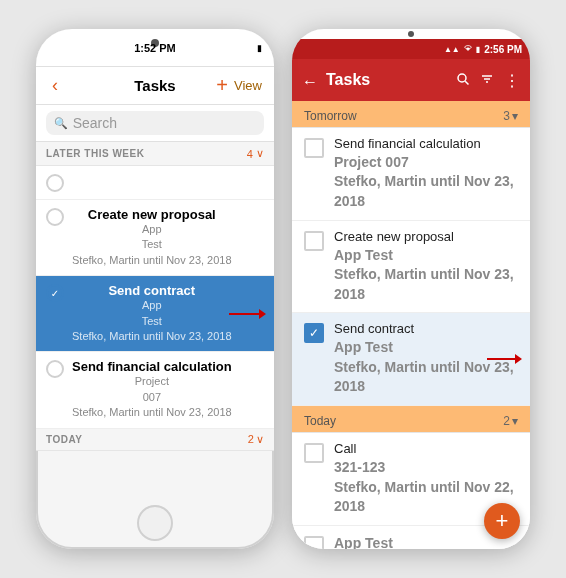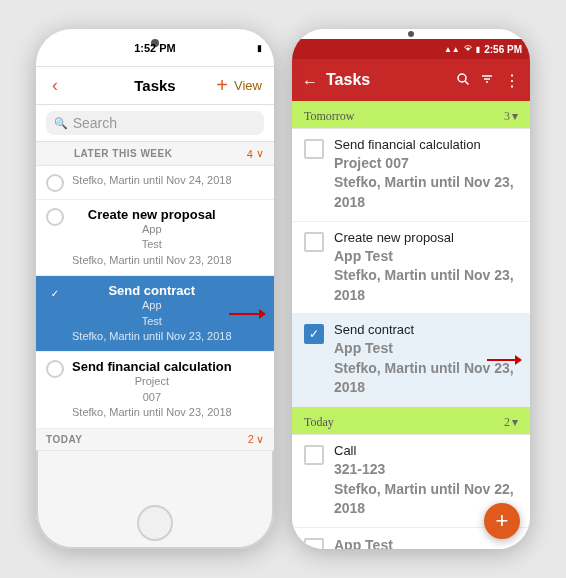--- a/index.html
+++ b/index.html
@@ -141,21 +141,20 @@
       justify-content: space-between;
       align-items: center;
       border-bottom: 1px solid #e5e5e5;
     }
     .ios-section-label {
       font-size: 10px;
       font-weight: 600;
       color: #888;
       letter-spacing: 0.5px;
       text-transform: uppercase;
-      margin-left: 28px;
     }
     .ios-section-count {
       display: flex;
       align-items: center;
       gap: 3px;
       font-size: 11px;
       color: #e05a1e;
     }
 
     
@@ -341,27 +340,26 @@
 
     
     .android-content {
       flex: 1;
       background: #f9f9f9;
       overflow: hidden;
       display: flex;
       flex-direction: column;
     }
     .android-section-header {
-      background: #bef264;
+      background: #fdba74;
       padding: 8px 12px 4px;
       display: flex;
       justify-content: space-between;
       align-items: center;
       border-bottom: 1px solid #e5e5e5;
-      font-family: Liberation Serif, serif;
     }
     .android-section-label {
       font-size: 12px;
       font-weight: 500;
       color: #555;
     }
     .android-section-count {
       font-size: 12px;
       color: #666;
       display: flex;
@@ -479,21 +477,20 @@
           <span>4</span>
           <span>∨</span>
         </span>
       </div>
 
       <div class="ios-content">
 
         <div class="ios-task">
           <div class="ios-task-checkbox"></div>
           <div class="ios-task-content">
-            <div class="ios-task-sub">Stefko, Martin until Nov 24, 2018</div>
           </div>
         </div>
 
         <div class="ios-task">
           <div class="ios-task-checkbox"></div>
           <div class="ios-task-content">
             <div class="ios-task-title">Create new proposal</div>
             <div class="ios-task-sub">App<br>Test<br>Stefko, Martin until Nov 23, 2018</div>
           </div>
         </div>

